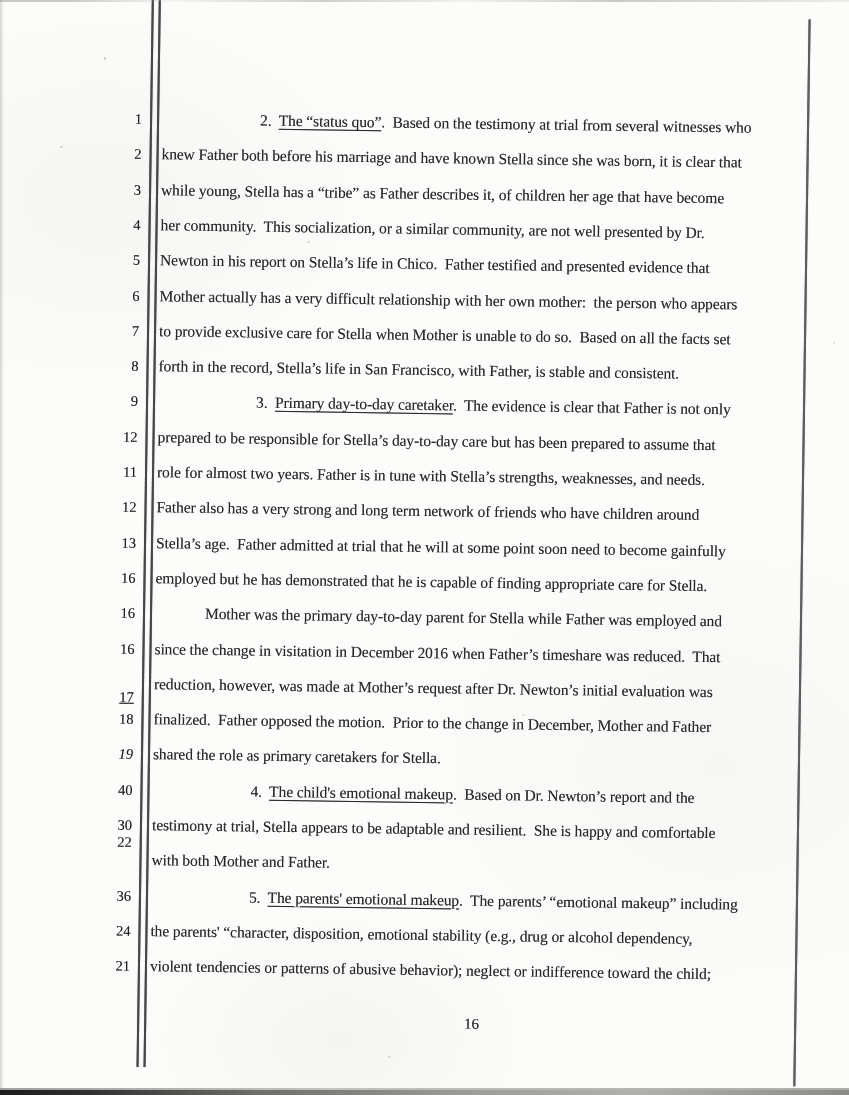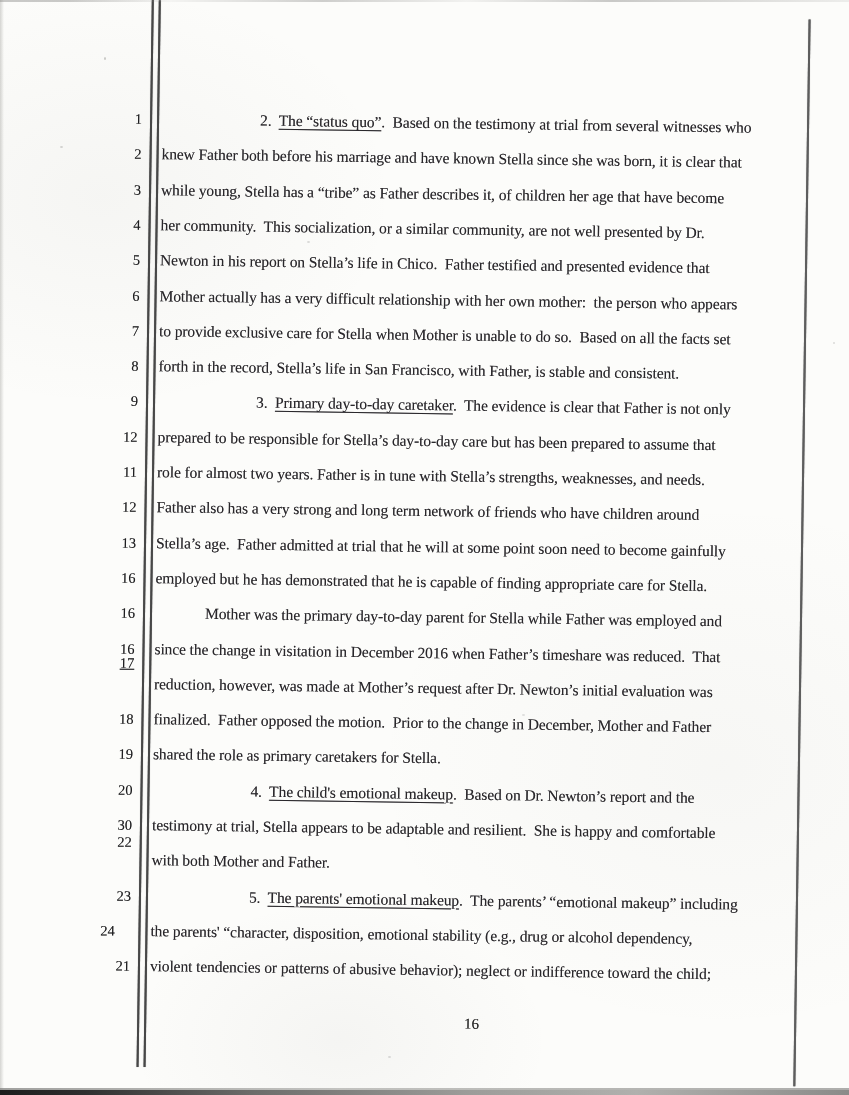--- a/index.html
+++ b/index.html
@@ -76,28 +76,28 @@
         <div class="lnum" style="top: 316.8px;">7</div>
         <div class="lnum" style="top: 352.1px;">8</div>
         <div class="lnum" style="top: 387.4px;">9</div>
         <div class="lnum" style="top: 422.7px;">12</div>
         <div class="lnum" style="top: 458px;">11</div>
         <div class="lnum" style="top: 493.3px;">12</div>
         <div class="lnum" style="top: 528.6px;">13</div>
         <div class="lnum" style="top: 563.9px;">16</div>
         <div class="lnum" style="top: 599.2px;">16</div>
         <div class="lnum" style="top: 634.5px;">16</div>
-        <div class="lnum" style="top: 649px; text-decoration: underline;">17</div>
+        <div class="lnum" style="top: 683px; text-decoration: underline;">17</div>
         <div class="lnum" style="top: 705.1px;">18</div>
-        <div class="lnum" style="top: 740.4px;">19</div>
-        <div class="lnum" style="top: 775.7px;">20</div>
+        <div class="lnum" style="top: 740.4px; font-style: italic;">19</div>
+        <div class="lnum" style="top: 775.7px;">40</div>
         <div class="lnum" style="top: 811px;">30</div>
         <div class="lnum" style="top: 828px;">22</div>
-        <div class="lnum" style="top: 881.6px;">23</div>
-        <div class="lnum" style="top: 916.9px; text-align: center;">24</div>
+        <div class="lnum" style="top: 881.6px;">36</div>
+        <div class="lnum" style="top: 916.9px;">24</div>
         <div class="lnum" style="top: 952.2px;">21</div>
       </div>
     <div>
         <div class="tline ind-heading" style="top: 105px;"><span>2.  </span><span class="u">The “status quo”</span><span>.  Based on the testimony at trial from several witnesses who</span></div>
         <div class="tline ind-none" style="top: 140.3px;"><span>knew Father both before his marriage and have known Stella since she was born, it is clear that</span></div>
         <div class="tline ind-none" style="top: 175.6px;"><span>while young, Stella has a “tribe” as Father describes it, of children her age that have become</span></div>
         <div class="tline ind-none" style="top: 210.9px;"><span>her community.  This socialization, or a similar community, are not well presented by Dr.</span></div>
         <div class="tline ind-none" style="top: 246.2px;"><span>Newton in his report on Stella’s life in Chico.  Father testified and presented evidence that</span></div>
         <div class="tline ind-none" style="top: 281.5px;"><span>Mother actually has a very difficult relationship with her own mother:  the person who appears</span></div>
         <div class="tline ind-none" style="top: 316.8px;"><span>to provide exclusive care for Stella when Mother is unable to do so.  Based on all the facts set</span></div>

